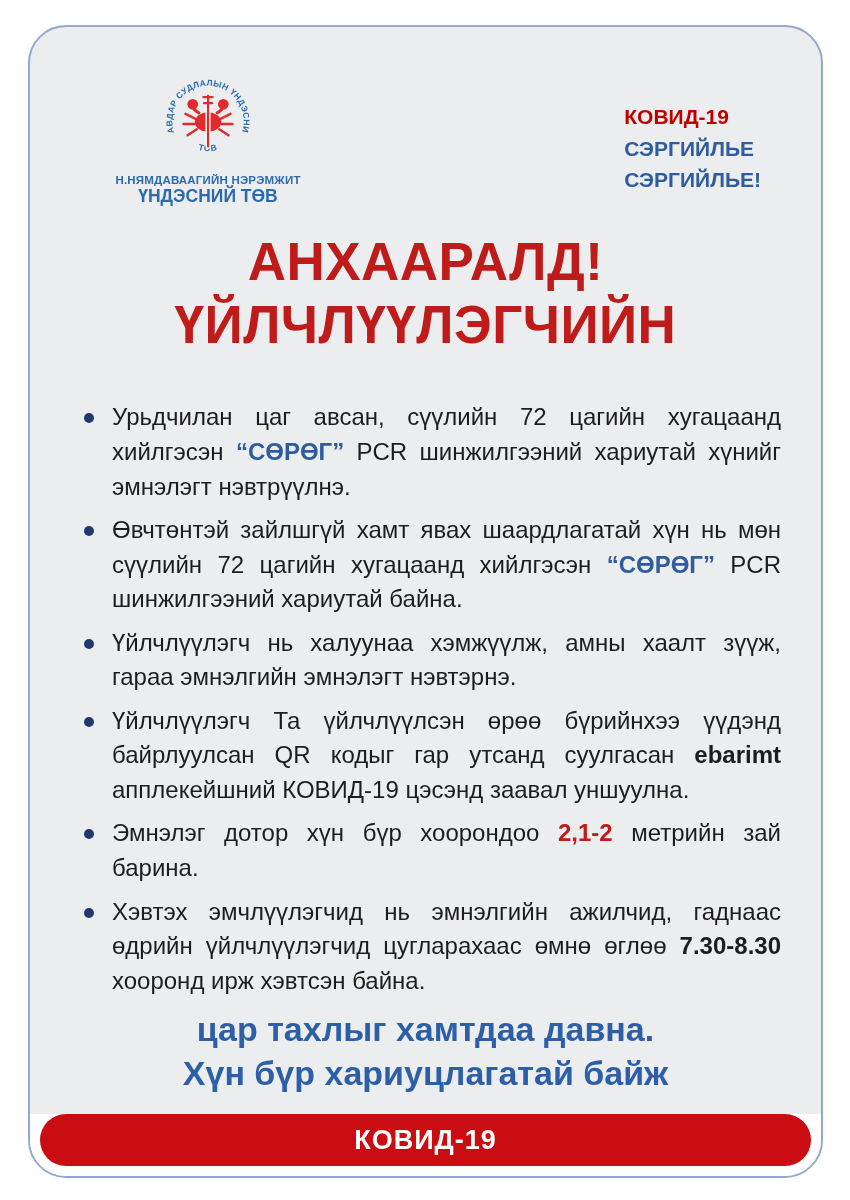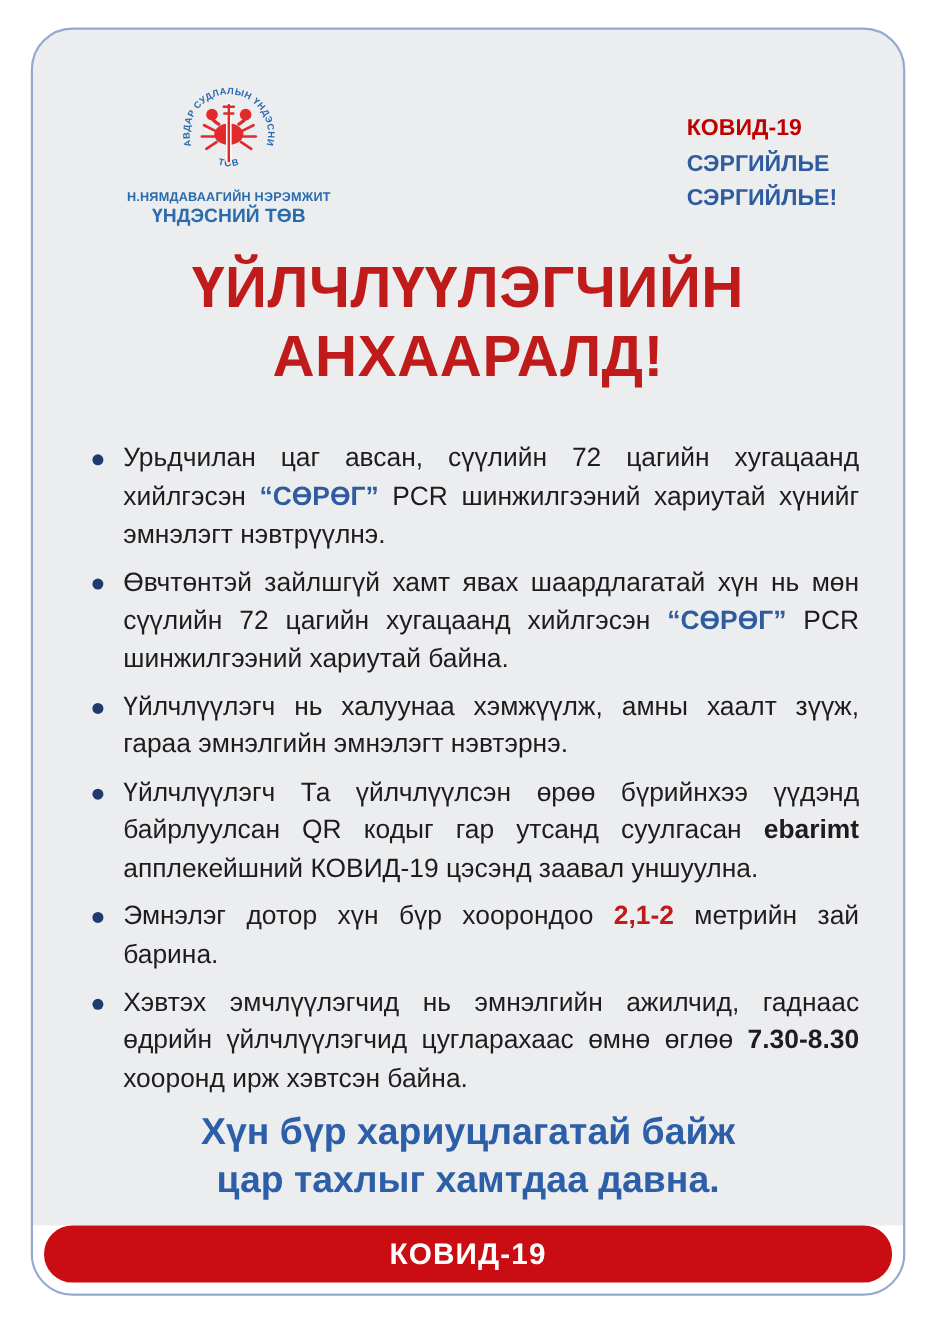--- a/index.html
+++ b/index.html
@@ -87,35 +87,35 @@
 
     <div class="campaign">
       <div class="c1">КОВИД-19</div>
       <div class="c2">СЭРГИЙЛЬЕ</div>
       <div class="c3">СЭРГИЙЛЬЕ!</div>
     </div>
 
   </div>
 
   <div class="title">
+    <div>АНХААРАЛД!</div>
     <div>ҮЙЛЧЛҮҮЛЭГЧИЙН</div>
-    <div>АНХААРАЛД!</div>
   </div>
 
   <ul class="bullets">
       <li><span class="seg-normal">Урьдчилан цаг авсан, сүүлийн 72 цагийн хугацаанд хийлгэсэн </span><span class="seg-blue-bold">“СӨРӨГ”</span><span class="seg-normal"> PCR шинжилгээний хариутай хүнийг эмнэлэгт нэвтрүүлнэ.</span></li>
       <li><span class="seg-normal">Өвчтөнтэй зайлшгүй хамт явах шаардлагатай хүн нь мөн сүүлийн 72 цагийн хугацаанд хийлгэсэн </span><span class="seg-blue-bold">“СӨРӨГ”</span><span class="seg-normal"> PCR шинжилгээний хариутай байна.</span></li>
       <li><span class="seg-normal">Үйлчлүүлэгч нь халуунаа хэмжүүлж, амны хаалт зүүж, гараа эмнэлгийн эмнэлэгт нэвтэрнэ.</span></li>
       <li><span class="seg-normal">Үйлчлүүлэгч Та үйлчлүүлсэн өрөө бүрийнхээ үүдэнд байрлуулсан QR кодыг гар утсанд суулгасан </span><span class="seg-bold">ebarimt</span><span class="seg-normal"> апплекейшний КОВИД-19 цэсэнд заавал уншуулна.</span></li>
       <li><span class="seg-normal">Эмнэлэг дотор хүн бүр хоорондоо </span><span class="seg-red-bold">2,1-2</span><span class="seg-normal"> метрийн зай барина.</span></li>
       <li><span class="seg-normal">Хэвтэх эмчлүүлэгчид нь эмнэлгийн ажилчид, гаднаас өдрийн үйлчлүүлэгчид цугларахаас өмнө өглөө </span><span class="seg-bold">7.30-8.30</span><span class="seg-normal"> хооронд ирж хэвтсэн байна.</span></li>
     </ul>
 
   <div class="closing">
+    <div>цар тахлыг хамтдаа давна.</div>
     <div>Хүн бүр хариуцлагатай байж</div>
-    <div>цар тахлыг хамтдаа давна.</div>
   </div>
 
   <div class="footer">
     <div class="banner">КОВИД-19</div>
   </div>
 
 </div>
 
 </body></html>

